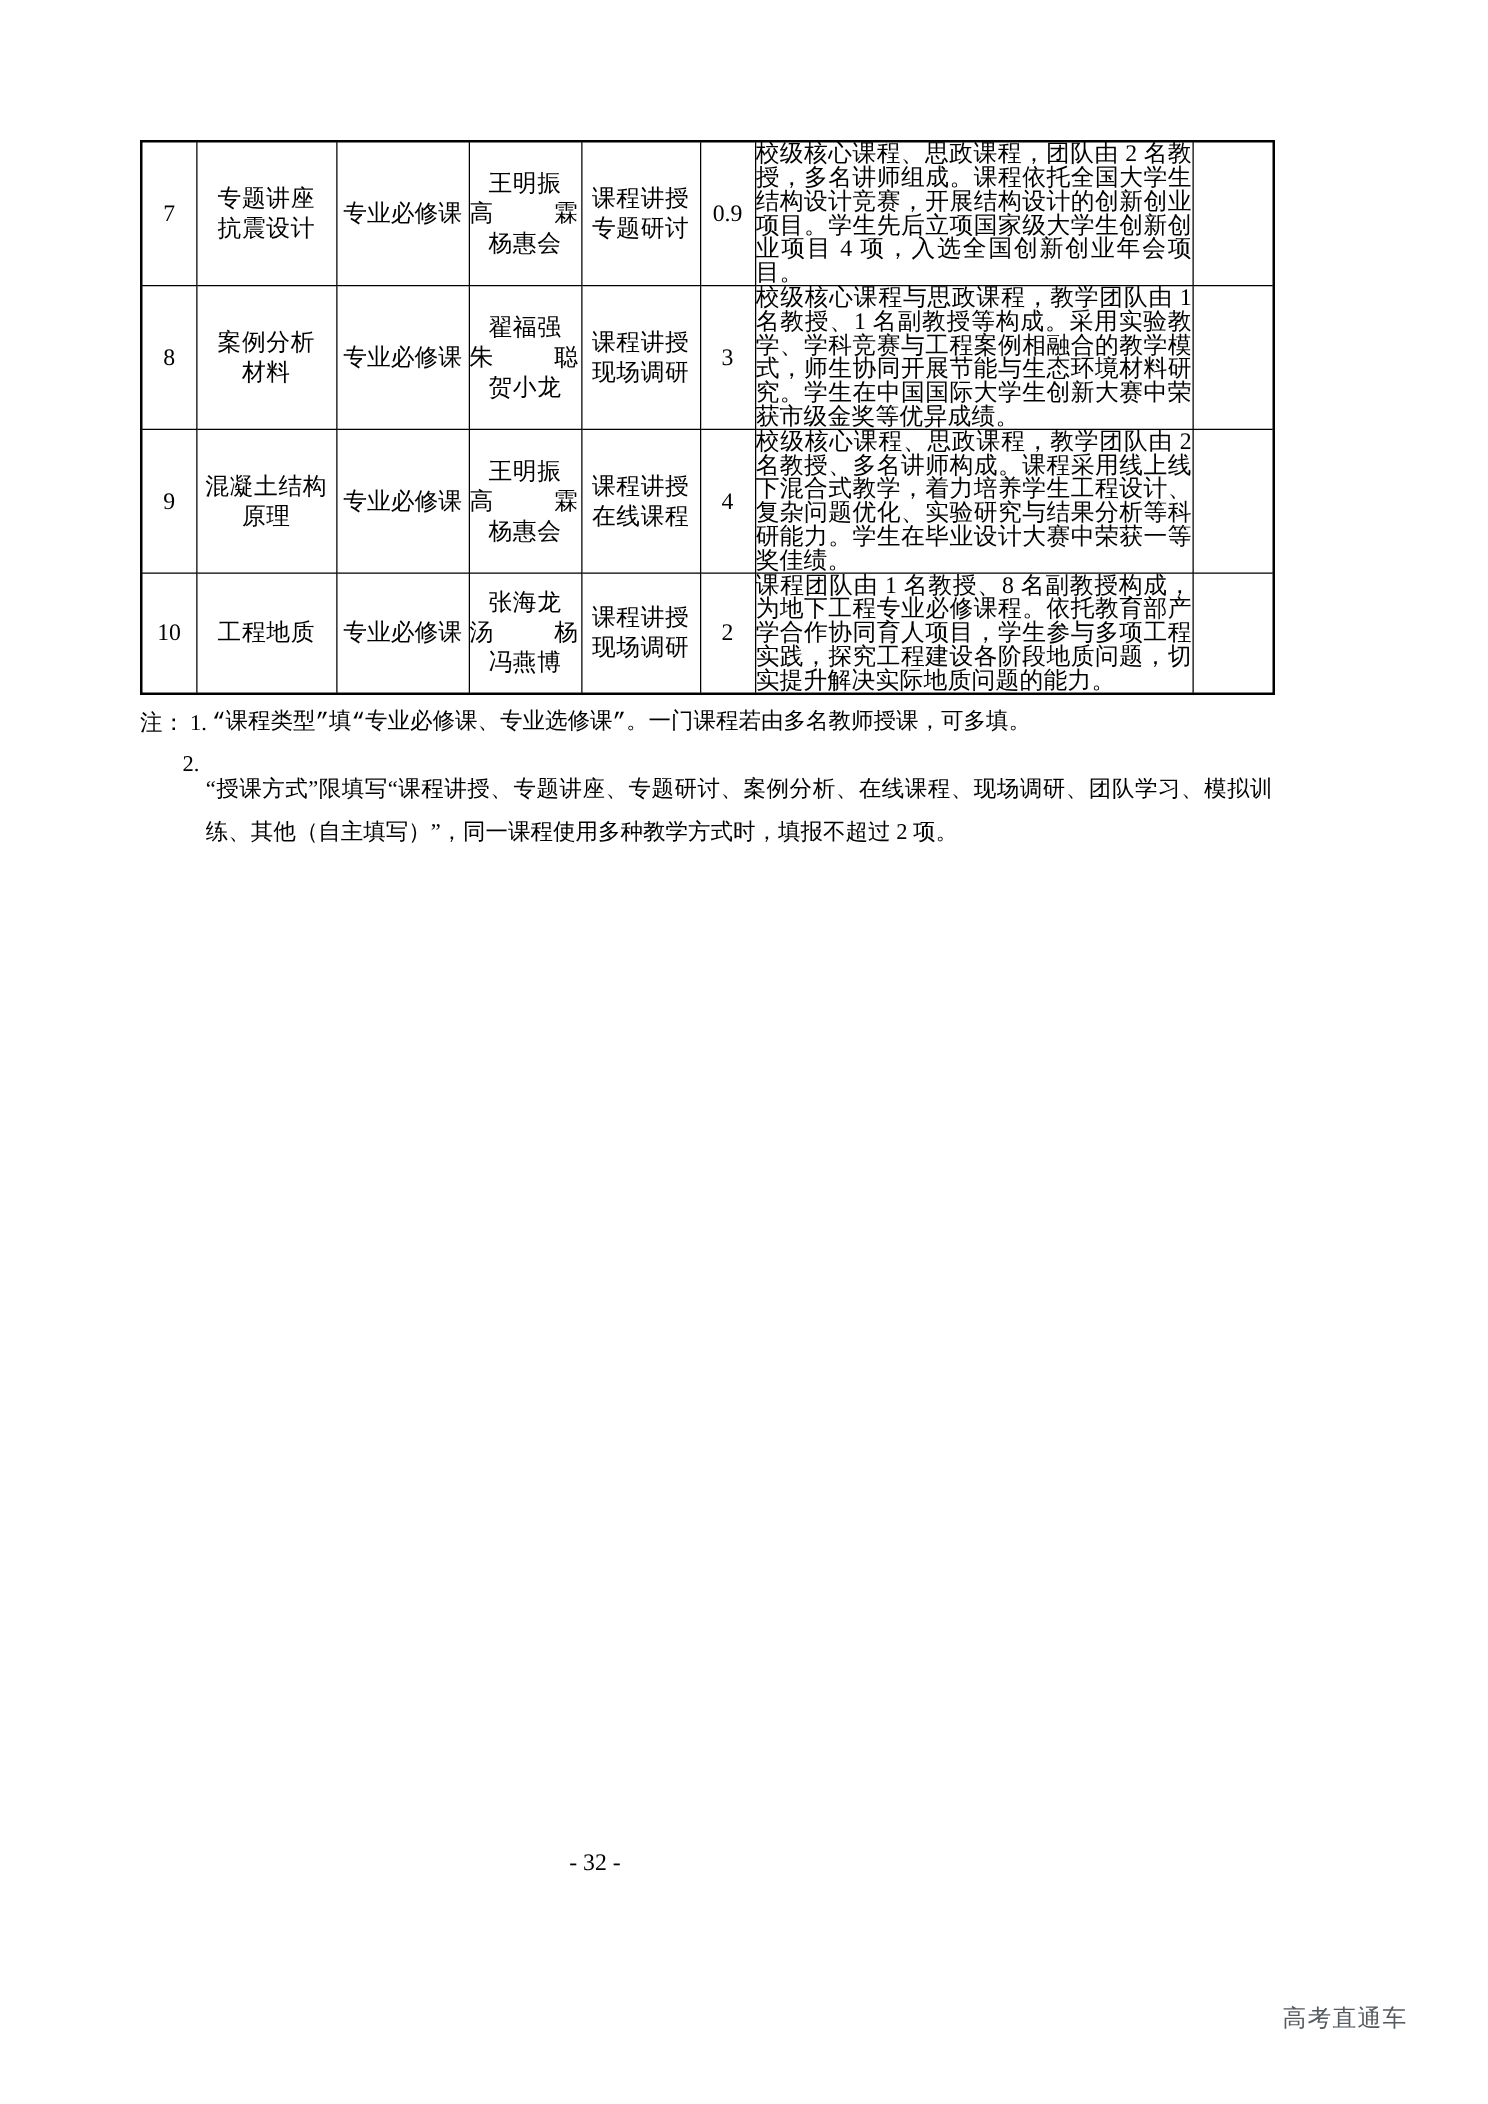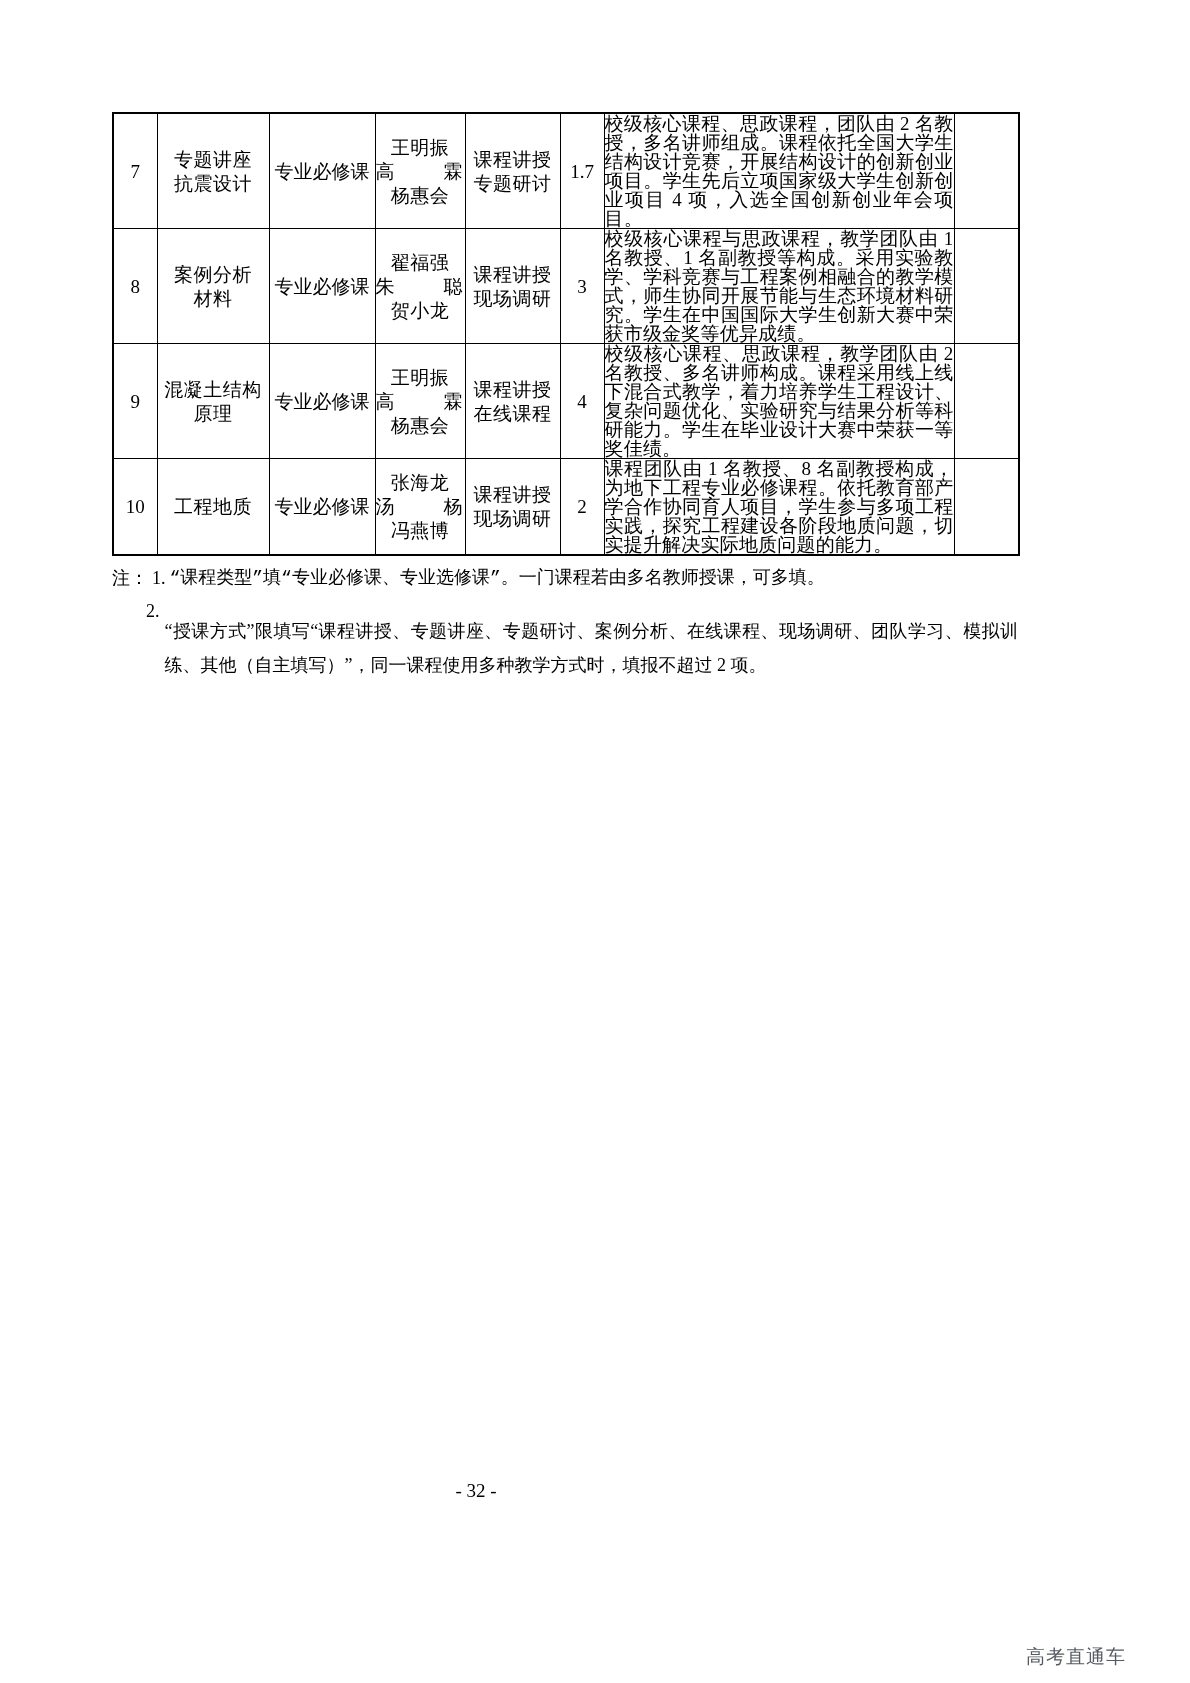--- a/index.html
+++ b/index.html
@@ -113,21 +113,21 @@
     left: 0;
     top: 1480px;
     width: 952px;
     text-align: center;
     font-size: 19px;
     font-family: "Liberation Serif", serif;
   }
   .watermark {
     position: absolute;
     right: 64px;
-    top: 1644px;
+    top: 1602px;
     font-size: 19px;
     color: #555a60;
     letter-spacing: 1px;
     font-family: "Liberation Sans", sans-serif;
   }
 </style>
 </head>
 <body>
 
 <div class="page">
@@ -161,21 +161,21 @@
               <span class="ln spread">高　霖</span>
               <span class="ln">杨惠会</span>
             </span>
           </td>
           <td class="cell-center">
             <span class="stack">
               <span class="ln">课程讲授</span>
               <span class="ln">专题研讨</span>
             </span>
           </td>
-          <td class="cell-center num">1.7</td>
+          <td class="cell-center num">0.9</td>
           <td class="desc">校级核心课程、思政课程，团队由 2 名教授，多名讲师组成。课程依托全国大学生结构设计竞赛，开展结构设计的创新创业项目。学生先后立项国家级大学生创新创业项目 4 项，入选全国创新创业年会项目。</td>
           <td class="cell-center"></td>
         </tr>
 
         <tr>
           <td class="cell-center num">8</td>
           <td class="cell-center">
             <span class="stack">
               <span class="ln">案例分析</span>
               <span class="ln">材料</span>

